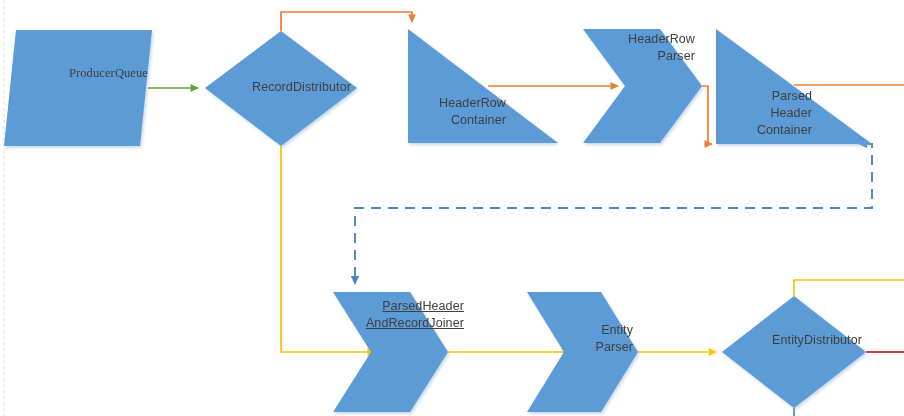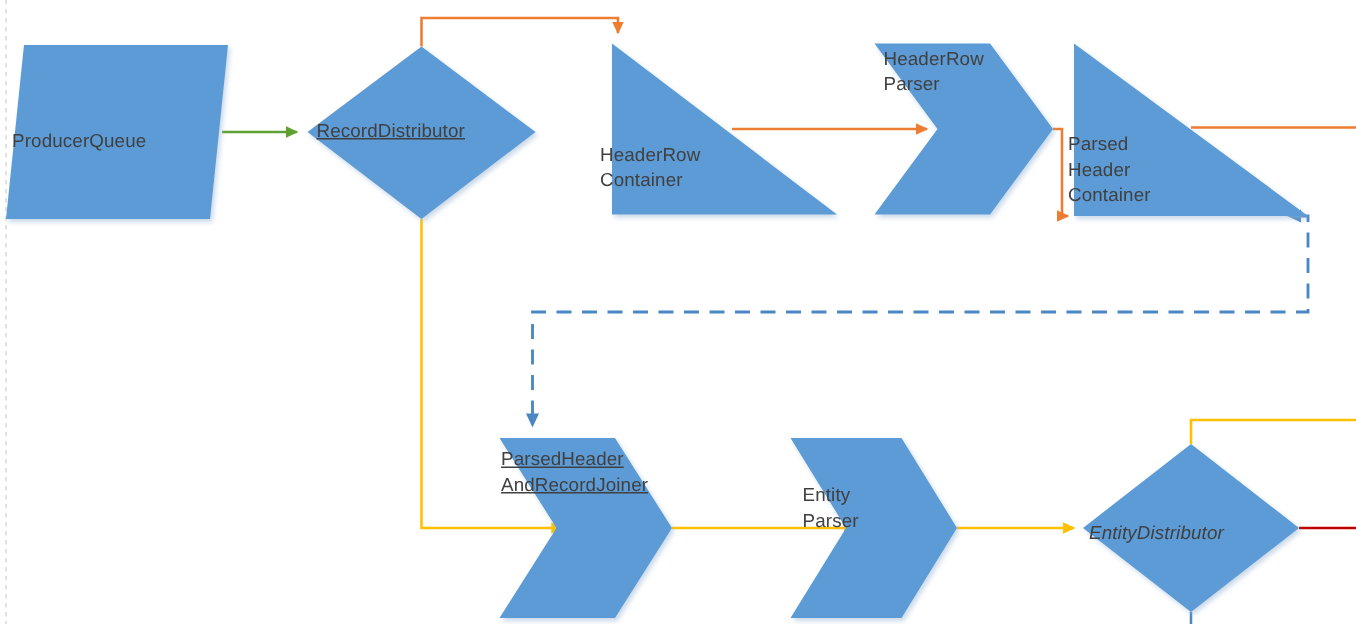--- a/index.html
+++ b/index.html
@@ -5,21 +5,21 @@
   html,body{margin:0;padding:0;background:#ffffff;}
   body{width:904px;height:416px;overflow:hidden;
        font-family:"Liberation Sans","DejaVu Sans",sans-serif;}
   #canvas{position:relative;width:904px;height:416px;background:#fff;}
   svg#diagram{position:absolute;left:0;top:0;width:904px;height:416px;}
   .node-label{
     position:absolute;
     color:#404040;
     font-size:12.5px;
     line-height:17px;
-    text-align:left;
+    text-align:right;
     white-space:pre-line;
     pointer-events:none;
     letter-spacing:0.1px;
   }
   .guide{stroke:#d9d9d9;stroke-width:1;stroke-dasharray:3 3;}
 </style>
 </head>
 <body>
 
 <div id="canvas">
@@ -89,28 +89,28 @@
         <polygon points="408,29 408,143 558,143" fill="#5b9bd5" filter="url(#shp-shadow)"></polygon>
         <polygon points="583,29 660,29 702,86 660,143 583,143 625,86" fill="#5b9bd5" filter="url(#shp-shadow)"></polygon>
         <polygon points="716,29 716,144 872,144" fill="#5b9bd5" filter="url(#shp-shadow)"></polygon>
         <polygon points="333,292 410,292 448,352 410,412 333,412 371,352" fill="#5b9bd5" filter="url(#shp-shadow)"></polygon>
         <polygon points="527,292 601,292 638,352 601,412 527,412 564,352" fill="#5b9bd5" filter="url(#shp-shadow)"></polygon>
         <polygon points="794,296 866,352 794,408 722,352" fill="#5b9bd5" filter="url(#shp-shadow)"></polygon>
       </g>
   </svg>
 
   <div id="labels-layer">
-      <div class="node-label" style="left: 8px; top: 86px; width: 140px;">ProducerQueue</div>
-      <div class="node-label" style="left: 211px; top: 79px; width: 140px; text-decoration: underline;">RecordDistributor</div>
+      <div class="node-label" style="left: 8px; top: 65px; width: 140px; font-family: Liberation Serif, serif;">ProducerQueue</div>
+      <div class="node-label" style="left: 211px; top: 79px; width: 140px;">RecordDistributor</div>
       <div class="node-label" style="left: 400px; top: 95px; width: 106px;">HeaderRow
 Container</div>
       <div class="node-label" style="left: 589px; top: 31px; width: 106px;">HeaderRow
 Parser</div>
       <div class="node-label" style="left: 712px; top: 88px; width: 100px;">Parsed
 Header
 Container</div>
       <div class="node-label" style="left: 334px; top: 298px; width: 130px; text-decoration: underline;">ParsedHeader
 AndRecordJoiner</div>
       <div class="node-label" style="left: 535px; top: 294px; width: 98px; margin-top: 28px;">Entity
 Parser</div>
-      <div class="node-label" style="left: 726px; top: 347px; width: 136px; font-style: italic;">EntityDistributor</div>
+      <div class="node-label" style="left: 726px; top: 332px; width: 136px;">EntityDistributor</div>
     </div>
 </div>
 
 </body></html>

